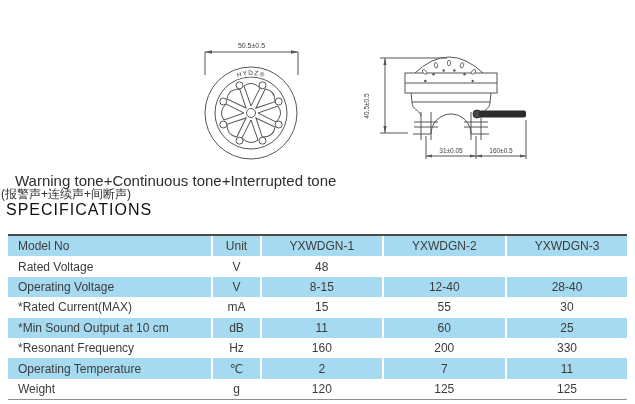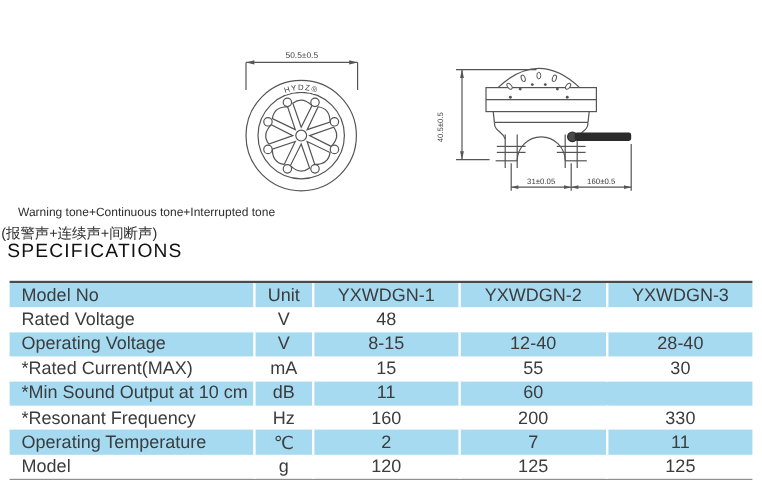--- a/index.html
+++ b/index.html
@@ -8,38 +8,38 @@
     background:#ffffff;
     font-family:"Liberation Sans","DejaVu Sans",sans-serif;
     color:#3c3c3c;
   }
   .abs{position:absolute;}
   
   svg text{fill:#3f3f3f;}
   .dimtxt{font-size:7px;}
   .halo{paint-order:stroke;stroke:#ffffff;stroke-width:3px;}
   
-  .tone-en{left:15px;top:172px;font-size:10px;color:#2e2e2e;}
+  .tone-en{left:15px;top:172px;font-size:15px;color:#2e2e2e;}
   .tone-zh{left:1px;top:186px;font-size:12px;color:#2e2e2e;}
   .spec-heading{left:6px;top:201px;font-size:16px;font-weight:normal;letter-spacing:1px;color:#111;}
   
   .spec-table{
     left:8px;top:234px;width:619px;
     border-top:2px solid #4b4b4b;
     border-bottom:1px solid #8f8f8f;
     background:#ffffff;
   }
   .trow{
     display:grid;
     grid-template-columns:203px 49px 121.6px 123.4px 1fr;
     height:20.4px;
   }
   .trow:nth-child(odd){background:#a5daf1;}
   .tcell{
-    font-size:15px;color:#3c3c3c;
+    font-size:12px;color:#3c3c3c;
     display:flex;align-items:center;justify-content:center;
     white-space:nowrap;overflow:hidden;
   }
   .tcell + .tcell{border-left:2px solid #ffffff;text-align:center;}
   .tcell.c0{justify-content:flex-start;padding-left:10px;}
 </style>
 </head>
 <body>
 
 <svg class="abs" style="left:176px;top:28px;" width="152" height="142" viewBox="0 0 152 142">
@@ -212,36 +212,37 @@
         <div class="tcell c1">mA</div>
         <div class="tcell c2">15</div>
         <div class="tcell c3">55</div>
         <div class="tcell c4">30</div>
       </div>
       <div class="trow">
         <div class="tcell c0">*Min Sound Output at 10 cm</div>
         <div class="tcell c1">dB</div>
         <div class="tcell c2">11</div>
         <div class="tcell c3">60</div>
+        <div class="tcell c4">25</div>
       </div>
       <div class="trow">
         <div class="tcell c0">*Resonant Frequency</div>
         <div class="tcell c1">Hz</div>
         <div class="tcell c2">160</div>
         <div class="tcell c3">200</div>
         <div class="tcell c4">330</div>
       </div>
       <div class="trow">
         <div class="tcell c0">Operating Temperature</div>
         <div class="tcell c1">℃</div>
         <div class="tcell c2">2</div>
         <div class="tcell c3">7</div>
         <div class="tcell c4">11</div>
       </div>
       <div class="trow">
-        <div class="tcell c0">Model</div>
+        <div class="tcell c0">Weight</div>
         <div class="tcell c1">g</div>
         <div class="tcell c2">120</div>
         <div class="tcell c3">125</div>
         <div class="tcell c4">125</div>
       </div>
     </div>
 </div>
 
 </body></html>

